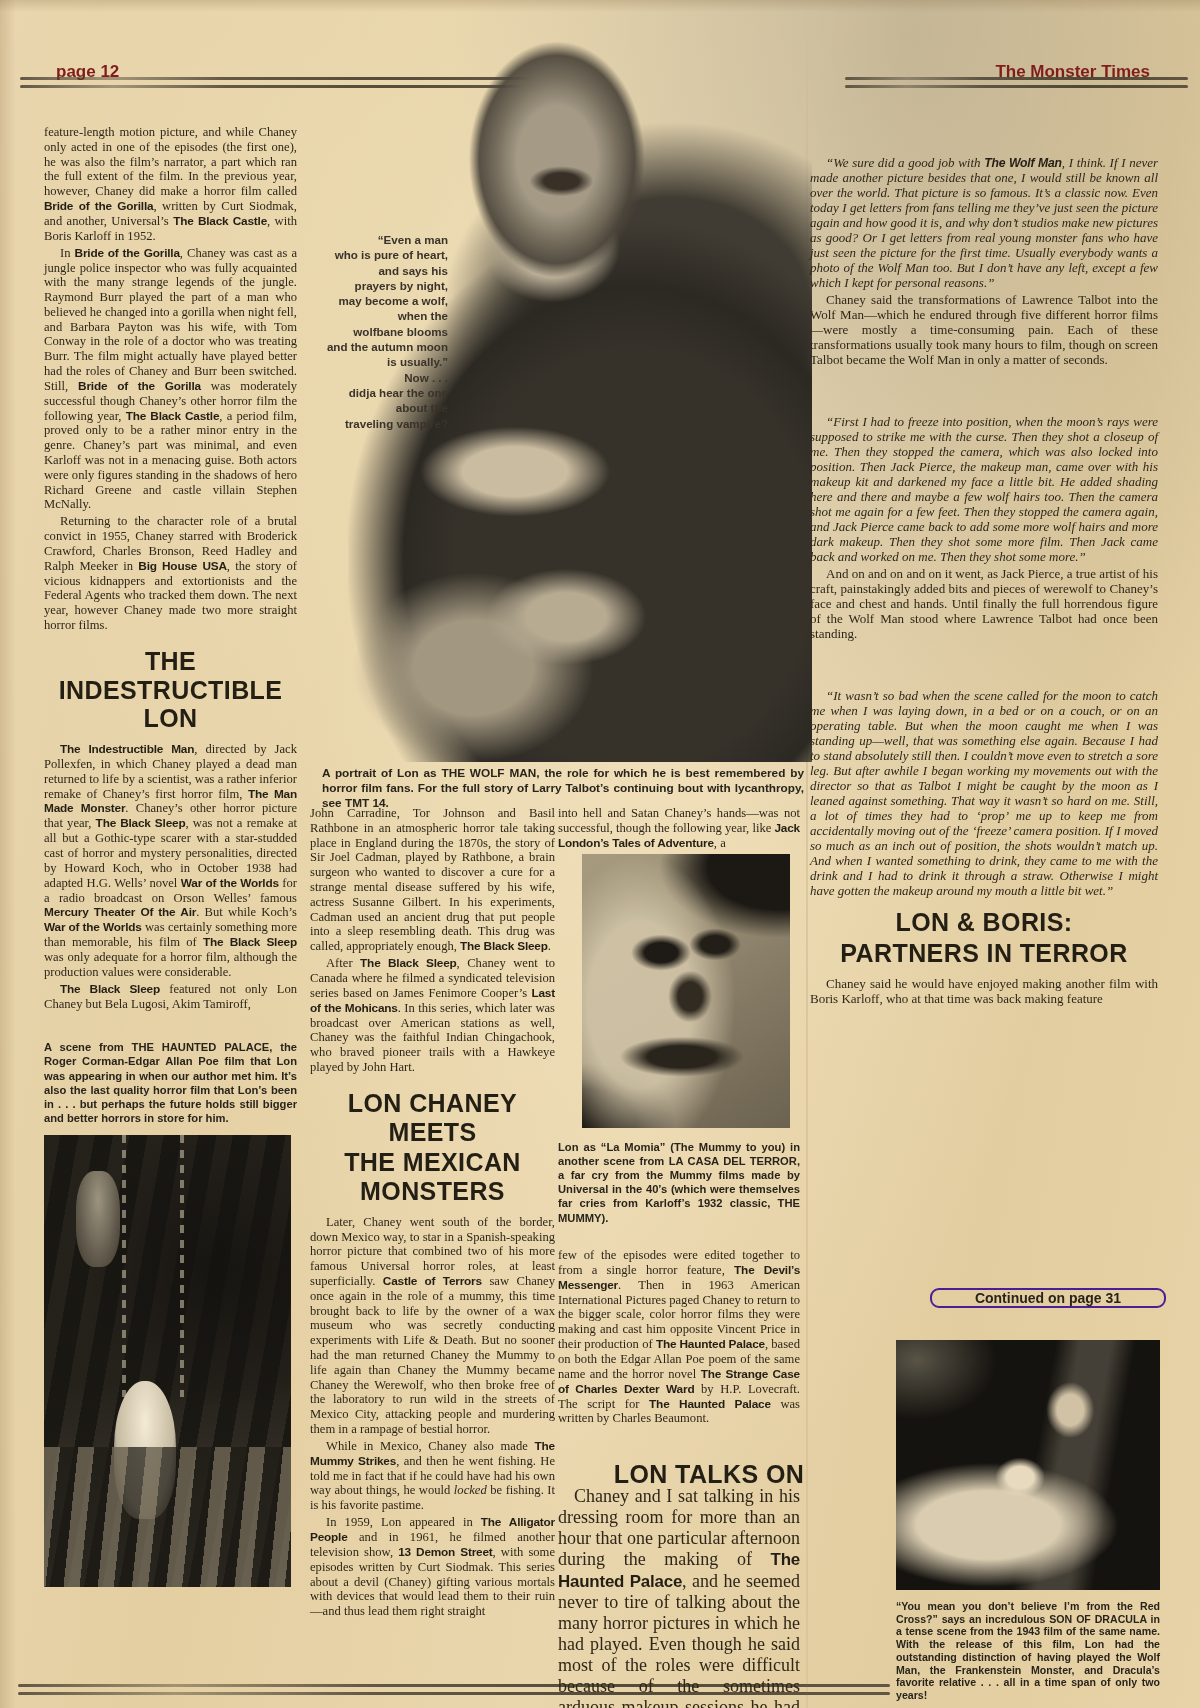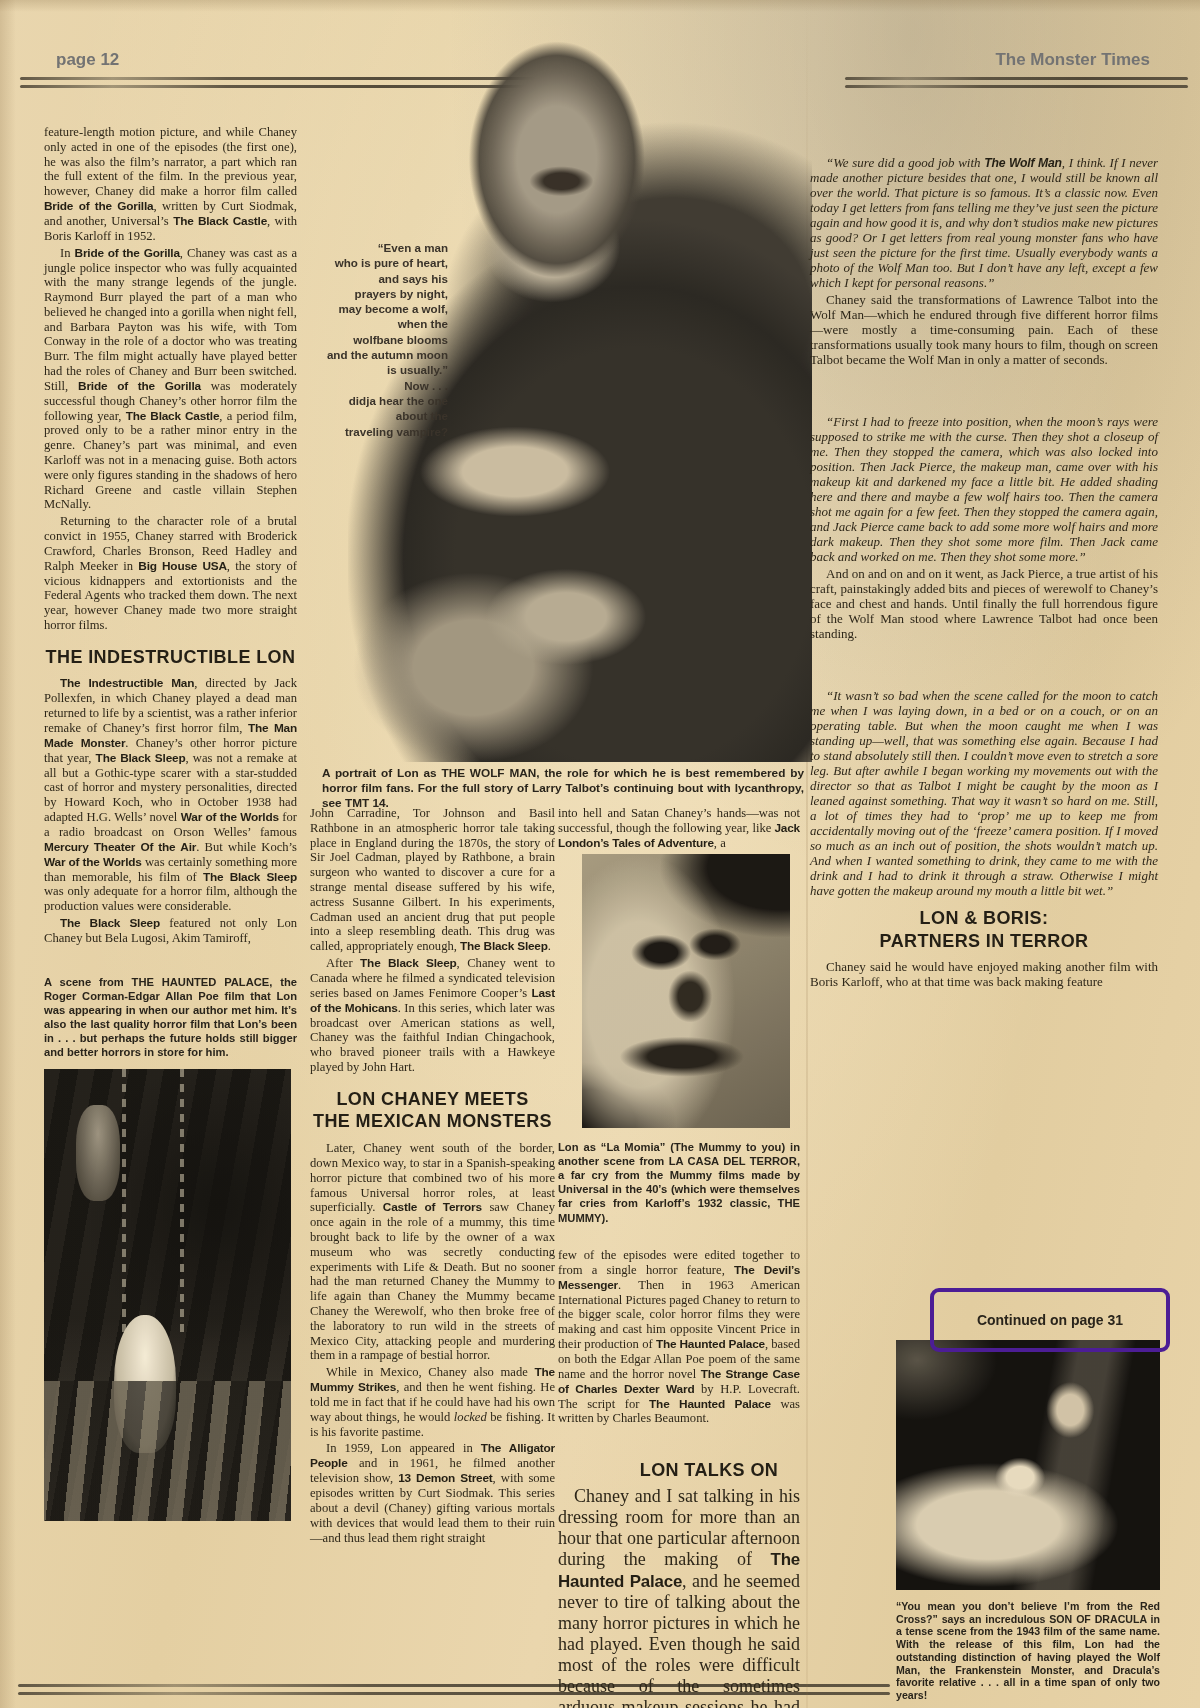--- a/index.html
+++ b/index.html
@@ -9,36 +9,36 @@
     font-family:"Liberation Serif", serif;
     background:
       linear-gradient(90deg, rgba(120,90,50,.20), rgba(0,0,0,0) 16px),
       linear-gradient(180deg, rgba(120,95,55,.22), rgba(0,0,0,0) 12px),
       radial-gradient(ellipse at 76% 2%, rgba(110,105,92,.30), rgba(0,0,0,0) 36%),
       radial-gradient(ellipse at 48% 28%, rgba(255,246,218,.38), rgba(0,0,0,0) 62%),
       linear-gradient(100deg, #e9d6ae, #e4cfa2 30%, #ead6ad 55%, #e2cda0 80%, #e8d3a8);
   }
   .crease-v{position:absolute;left:806px;top:0;width:2px;height:100%;
     background:linear-gradient(180deg, rgba(140,110,70,0), rgba(140,110,70,.20) 30%, rgba(140,110,70,.10));}
-  .hdr{position:absolute;top:50px;font-family:"Liberation Sans",sans-serif;font-weight:bold;font-size:17px;color:#737373;}
+  .hdr{position:absolute;top:62px;font-family:"Liberation Sans",sans-serif;font-weight:bold;font-size:17px;color:#7f1d1d;}
   #pageno{left:56px;}
   #masthead{right:50px;}
   .rule{position:absolute;height:3px;background:linear-gradient(90deg,#4a4233,#37312575 18%,#4a4233 40%,#3a3326 70%,#4a4233);border-radius:2px;opacity:.85;}
   .col{position:absolute;text-align:justify;font-size:12.6px;line-height:1.175;z-index:5;}
   .para{margin:0 0 2px 0;text-align:justify;}
   .ind{text-indent:16px;}
   .noind{text-indent:0;}
   .ital{font-style:italic;margin-top:47px;}
   b.tt{font-family:"Liberation Sans",sans-serif;font-size:.94em;letter-spacing:-.2px;color:#241f14;}
   h2.head{font-family:"Liberation Sans",sans-serif;font-weight:bold;text-align:center;
-    font-size:18px;line-height:1.15;letter-spacing:.4px;color:#241f15;margin:14px 0 9px 0;}
+    font-size:25px;line-height:1.15;letter-spacing:.4px;color:#241f15;margin:14px 0 9px 0;}
   h2.tight{margin:2px 0 2px 0;}
   .caption{font-family:"Liberation Sans",sans-serif;font-weight:bold;font-size:11.2px;line-height:1.26;
     color:#29241b;text-align:justify;z-index:5;}
-  .pullquote{position:absolute;left:296px;top:240px;width:152px;text-align:right;z-index:6;
+  .pullquote{position:absolute;left:296px;top:232px;width:152px;text-align:right;z-index:6;
     font-family:"Liberation Sans",sans-serif;font-weight:bold;font-size:11.6px;line-height:1.32;color:#3a332a;}
   .photo{position:absolute;overflow:hidden;filter:saturate(.65) sepia(.18);z-index:3;}
   
   #wolfman{
     left:348px;top:36px;width:464px;height:726px;
     background:
       radial-gradient(ellipse 32px 15px at 46% 20%, #3a2f22 0 55%, rgba(0,0,0,0) 100%),
       radial-gradient(ellipse 88px 118px at 45% 17%, #a0947c 0 45%, #6f6450 72%, rgba(74,66,52,.92) 88%, rgba(0,0,0,0) 100%),
       radial-gradient(ellipse 68px 56px at 44% 29%, #b4a78a 0 55%, rgba(0,0,0,0) 100%),
       radial-gradient(ellipse 95px 45px at 36% 60%, #c6b591 0 55%, rgba(0,0,0,0) 100%),
@@ -80,21 +80,21 @@
   #draculaphoto{
     left:896px;top:1340px;width:264px;height:250px;
     background:
       radial-gradient(ellipse 25px 20px at 47% 55%, #e0d2b0 0 55%, rgba(0,0,0,0) 100%),
       radial-gradient(ellipse 24px 28px at 66% 28%, #cdbb96 0 55%, rgba(0,0,0,0) 100%),
       radial-gradient(ellipse 130px 62px at 35% 74%, #d3c5a2 0 55%, rgba(211,197,162,0) 100%),
       radial-gradient(ellipse 80px 60px at 8% 8%, rgba(190,175,140,.4), rgba(0,0,0,0) 100%),
       linear-gradient(100deg, rgba(0,0,0,0) 52%, rgba(190,175,145,.28) 60% 70%, rgba(0,0,0,0) 78%),
       #15120d;}
   .contbox{position:absolute;left:930px;top:1288px;width:232px;z-index:5;
-    border:4px solid #4c1d95;border-radius:9px;padding:20px 0;text-align:center;
+    border:2px solid #4c1d95;border-radius:9px;padding:0 0;text-align:center;
     font-family:"Liberation Sans",sans-serif;font-weight:bold;font-size:14px;color:#29241b;}
 </style>
 </head>
 <body>
 
 <div class="hdr" id="pageno">page 12</div>
 <div class="hdr" id="masthead">The Monster Times</div>
 
 <div class="rule" style="left:20px;top:77px;width:515px;"></div>
 <div class="rule" style="left:20px;top:85px;width:515px;"></div>

